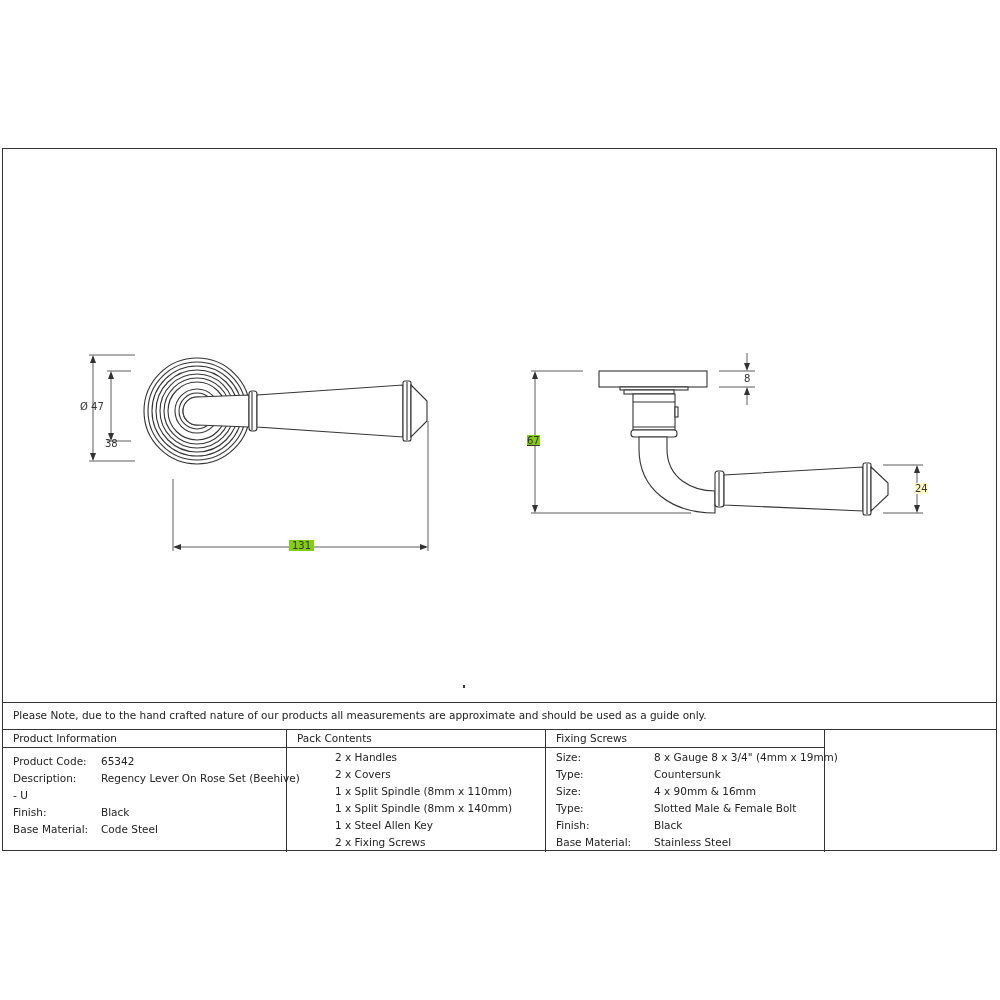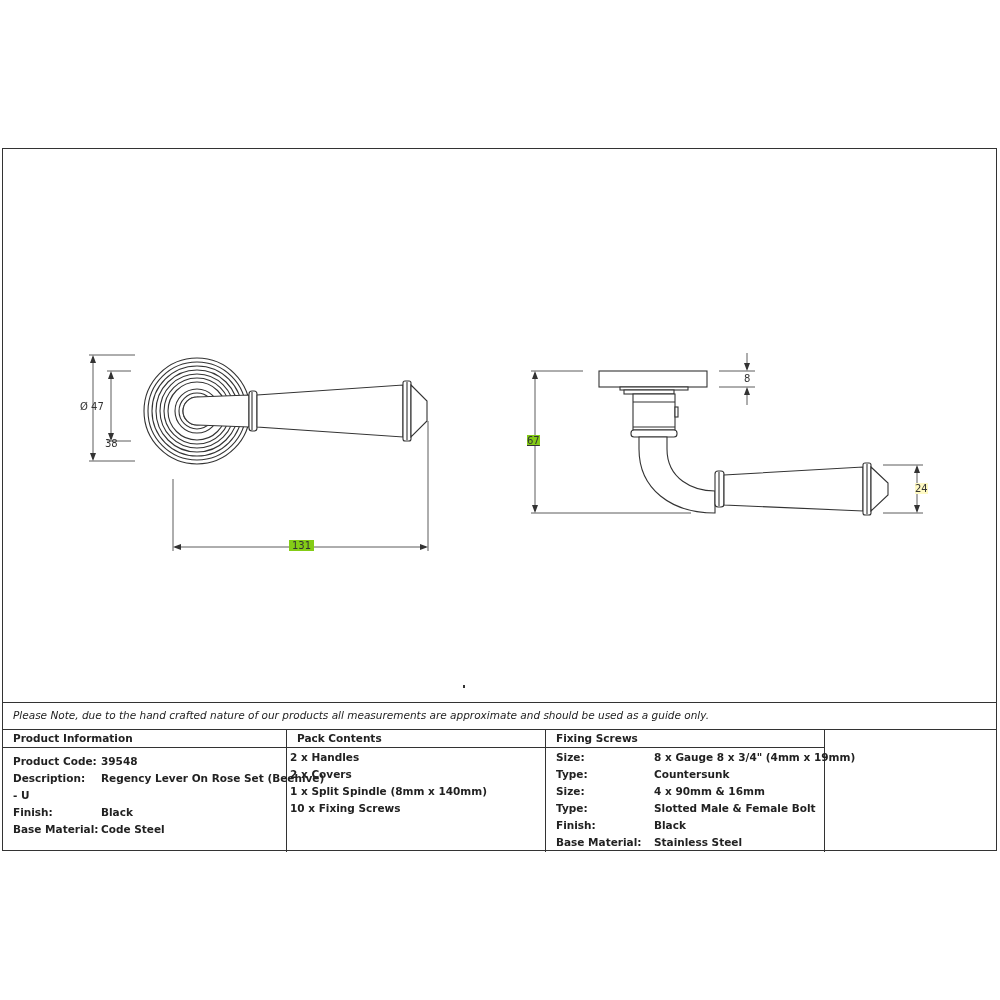--- a/index.html
+++ b/index.html
@@ -1,29 +1,29 @@
 <!DOCTYPE html>
 <html><head>
 <meta charset="utf-8">
 <style>
   html, body { margin:0; padding:0; background:#ffffff; }
   body { width:1000px; height:1000px; position:relative; overflow:hidden; font-family:"DejaVu Sans", sans-serif; color:#222; }
   .frame { position:absolute; left:2px; top:148px; width:995px; height:703px; border:1.5px solid #333; box-sizing:border-box; }
   .drawing { position:absolute; left:0; top:0; width:995px; height:553px; }
   .drawing svg { position:absolute; left:0; top:0; }
   .dim-label { position:absolute; font-size:10px; color:#333; font-family:"DejaVu Sans", sans-serif; }
-  .note { position:absolute; left:0; top:553px; width:100%; height:28px; border-top:1.5px solid #333; border-bottom:1.5px solid #333; box-sizing:border-box; font-size:10.5px; padding:6px 10px;font-style:italic; }
+  .note { position:absolute; left:0; top:553px; width:100%; height:28px; border-top:1.5px solid #333; border-bottom:1.5px solid #333; box-sizing:border-box; font-size:10.5px; padding:6px 10px; }
   .cols { position:absolute; left:0; top:581px; width:100%; height:122px; }
-  .col { position:absolute; top:0; height:100%; border-right:1.5px solid #333; box-sizing:border-box; font-size:10.5px;font-weight:bold; }
+  .col { position:absolute; top:0; height:100%; border-right:1.5px solid #333; box-sizing:border-box; font-size:10.5px; }
   .col-head { height:18px; border-bottom:1.5px solid #333; box-sizing:border-box; padding:2px 10px; }
   .col-body { padding:5px 10px 0 10px; }
   .row { display:flex; height:17px; line-height:17px; white-space:nowrap; }
   .row .k { width:88px; flex:none; }
   .row-fix .k { width:98px; }
-  .pack .col-body { padding:1px 3px 0 3px; }
+  .pack .col-body { padding:1px 3px 0 3px;margin-left:45px; }
   .logo { position:absolute; left:822px; top:18px; width:173px; height:104px; }
   .logo-from { position:absolute; left:83px; top:24px; font-family:"DejaVu Serif", serif; font-size:11px; color:#222; }
   .logo-anvil { position:absolute; left:30px; top:28px; font-family:"Liberation Serif", serif; font-size:38px; color:#111; letter-spacing:1px; }
   .logo-url { position:absolute; left:36px; top:70px; font-family:"DejaVu Serif", serif; font-style:italic; font-size:8.5px; color:#222; }
   .logo-reg { position:absolute; left:149px; top:20px; font-size:7px; color:#333; }
 </style>
 </head>
 <body>
 
 <div class="frame">
@@ -120,21 +120,21 @@
   </div>
 
   <div class="note">Please Note, due to the hand crafted nature of our products all measurements are approximate and should be used as a guide only.</div>
 
   <div class="cols">
     <div class="col" style="left:0;width:284px;">
       <div class="col-head">Product Information</div>
       <div class="col-body">
         <div class="row">
           <span class="k">Product Code:</span>
-          <span>39548</span>
+          <span>65342</span>
         </div>
         <div class="row">
           <span class="k">Description:</span>
           <span>Regency Lever On Rose Set (Beehive)</span>
         </div>
         <div class="row">
           <span class="k">- U</span>
           <span></span>
         </div>
         <div class="row">
@@ -146,22 +146,24 @@
           <span>Code Steel</span>
         </div>
       </div>
     </div>
 
     <div class="col pack" style="left:284px;width:259px;">
       <div class="col-head">Pack Contents</div>
       <div class="col-body">
         <div class="row">2 x Handles</div>
         <div class="row">2 x Covers</div>
+        <div class="row">1 x Split Spindle (8mm x 110mm)</div>
         <div class="row">1 x Split Spindle (8mm x 140mm)</div>
-        <div class="row">10 x Fixing Screws</div>
+        <div class="row">1 x Steel Allen Key</div>
+        <div class="row">2 x Fixing Screws</div>
       </div>
     </div>
 
     <div class="col" style="left:543px;width:279px;">
       <div class="col-head">Fixing Screws</div>
       <div class="col-body" style="padding-top:1px;">
         <div class="row row-fix">
             <span class="k">Size:</span>
             <span>8 x Gauge 8 x 3/4" (4mm x 19mm)</span>
           </div>

